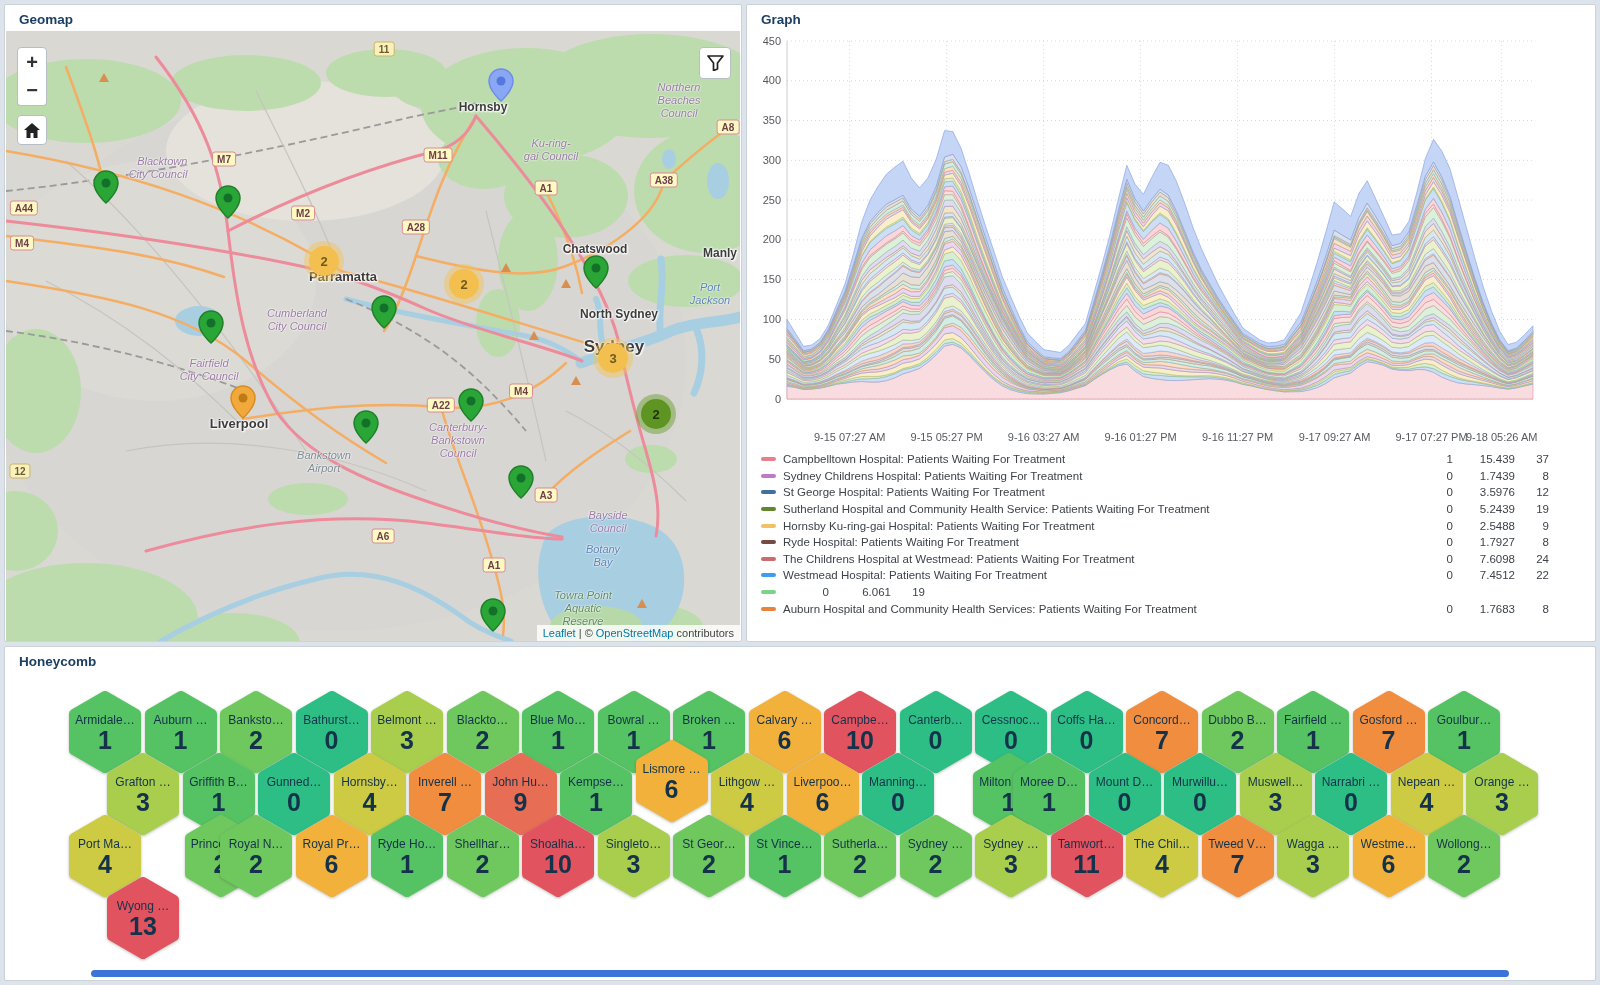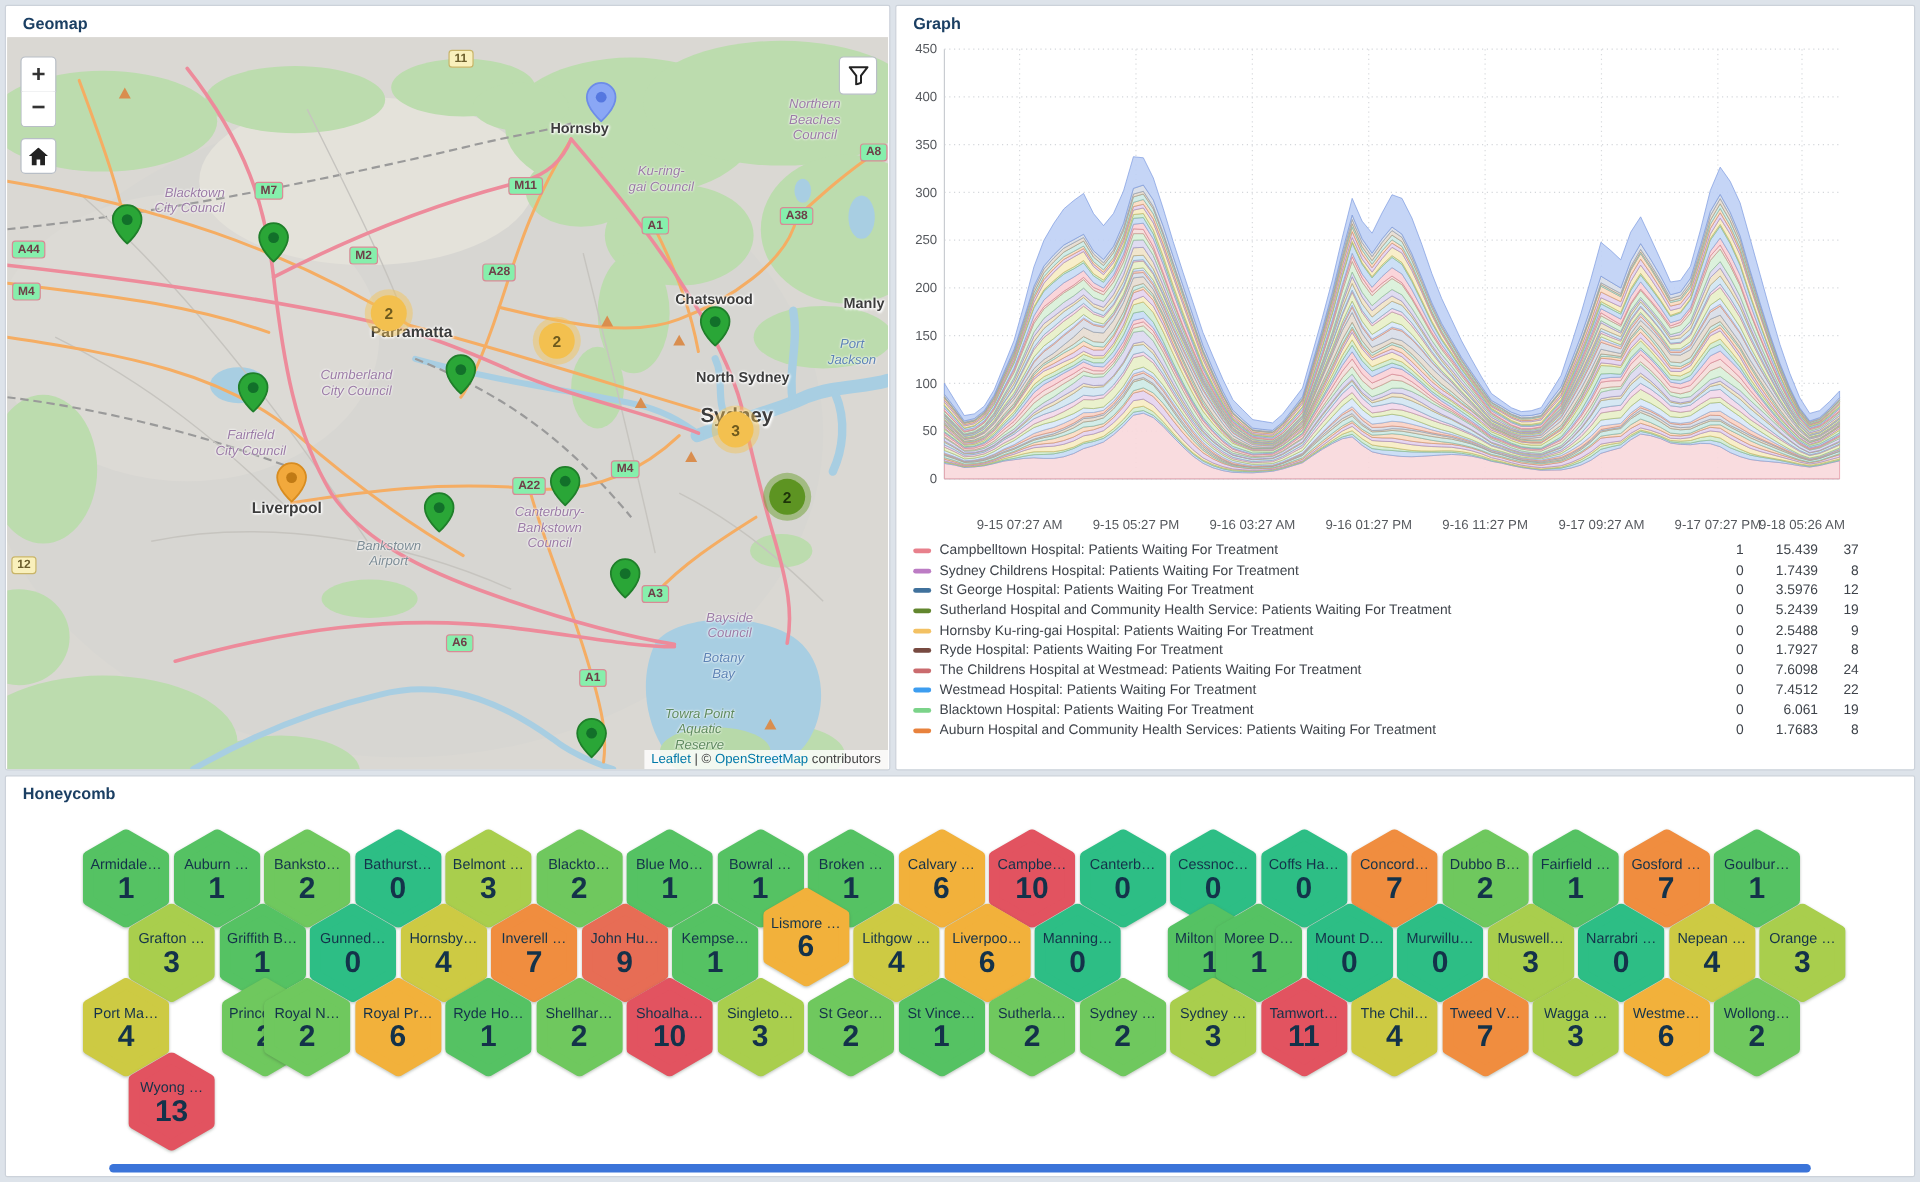--- a/index.html
+++ b/index.html
@@ -10,21 +10,21 @@
   #geomap { left:4px; top:4px; width:738px; height:638px; }
   .map-area { position:absolute; left:1px; top:26px; width:734px; height:610px; overflow:hidden; background:#dad8d3; }
   .map-city-label { position:absolute; transform:translate(-50%,-50%); color:#3c3c3c; font-weight:700; white-space:nowrap;
       text-shadow:0 0 2px #fff,0 0 2px #fff,0 0 3px #fff,1px 1px 2px #fff; z-index:5; }
   .map-council-label { position:absolute; transform:translate(-50%,0); font-style:italic; font-size:11px; color:#9b7ba6; text-align:center;
       white-space:pre-line; line-height:13px; text-shadow:0 0 2px #fff,0 0 2px #fff; z-index:4; }
   .map-council-label.water { color:#5d83b5; }
   .map-council-label.green { color:#5e8a5e; }
   .map-council-label.airport { color:#7b8b94; }
   .road-shield { position:absolute; transform:translate(-50%,-50%); font-size:10px; font-weight:700; padding:1px 4px; border-radius:3px;
-      background:#86efac; border:1.5px solid #d98a96; color:#6e4049; z-index:5; white-space:nowrap; }
+      background:#fef9c3; border:1.5px solid #d98a96; color:#6e4049; z-index:5; white-space:nowrap; }
   .road-shield.yellow { background:#f9f0bc; border-color:#c9b569; color:#6b5e2c; }
   .map-pin { position:absolute; z-index:8; cursor:pointer; }
   .map-cluster { position:absolute; width:40px; height:40px; border-radius:50%; display:flex; align-items:center; justify-content:center;
       transform:translate(-50%,-50%); z-index:7; cursor:pointer; }
   .map-cluster .inner { width:30px; height:30px; border-radius:50%; display:flex; align-items:center; justify-content:center;
       font-size:13px; font-weight:700; }
   .map-ctl { position:absolute; width:30px; height:30px; background:#fff; border:1px solid #b8bec6; color:#333;
       display:flex; align-items:center; justify-content:center; font-size:20px; font-weight:700; cursor:pointer; z-index:20; }
   .attribution { position:absolute; right:0; bottom:0; background:rgba(255,255,255,.82); font-size:11px; color:#444;
       padding:2px 6px; z-index:20; white-space:nowrap; }
@@ -412,21 +412,20 @@
       </div>
       <div class="legend-row">
         <span class="sw" style="background:#3d9df0"></span>
         <span class="nm">Westmead Hospital: Patients Waiting For Treatment</span>
         <span class="lc-min">0</span>
         <span class="lc-avg">7.4512</span>
         <span class="lc-max">22</span>
       </div>
       <div class="legend-row">
         <span class="sw" style="background:#7bd389"></span>
-        <span class="nm">Blacktown Hospital: Patients Waiting For Treatment</span>
         <span class="lc-min">0</span>
         <span class="lc-avg">6.061</span>
         <span class="lc-max">19</span>
       </div>
       <div class="legend-row">
         <span class="sw" style="background:#e8823d"></span>
         <span class="nm">Auburn Hospital and Community Health Services: Patients Waiting For Treatment</span>
         <span class="lc-min">0</span>
         <span class="lc-avg">1.7683</span>
         <span class="lc-max">8</span>

